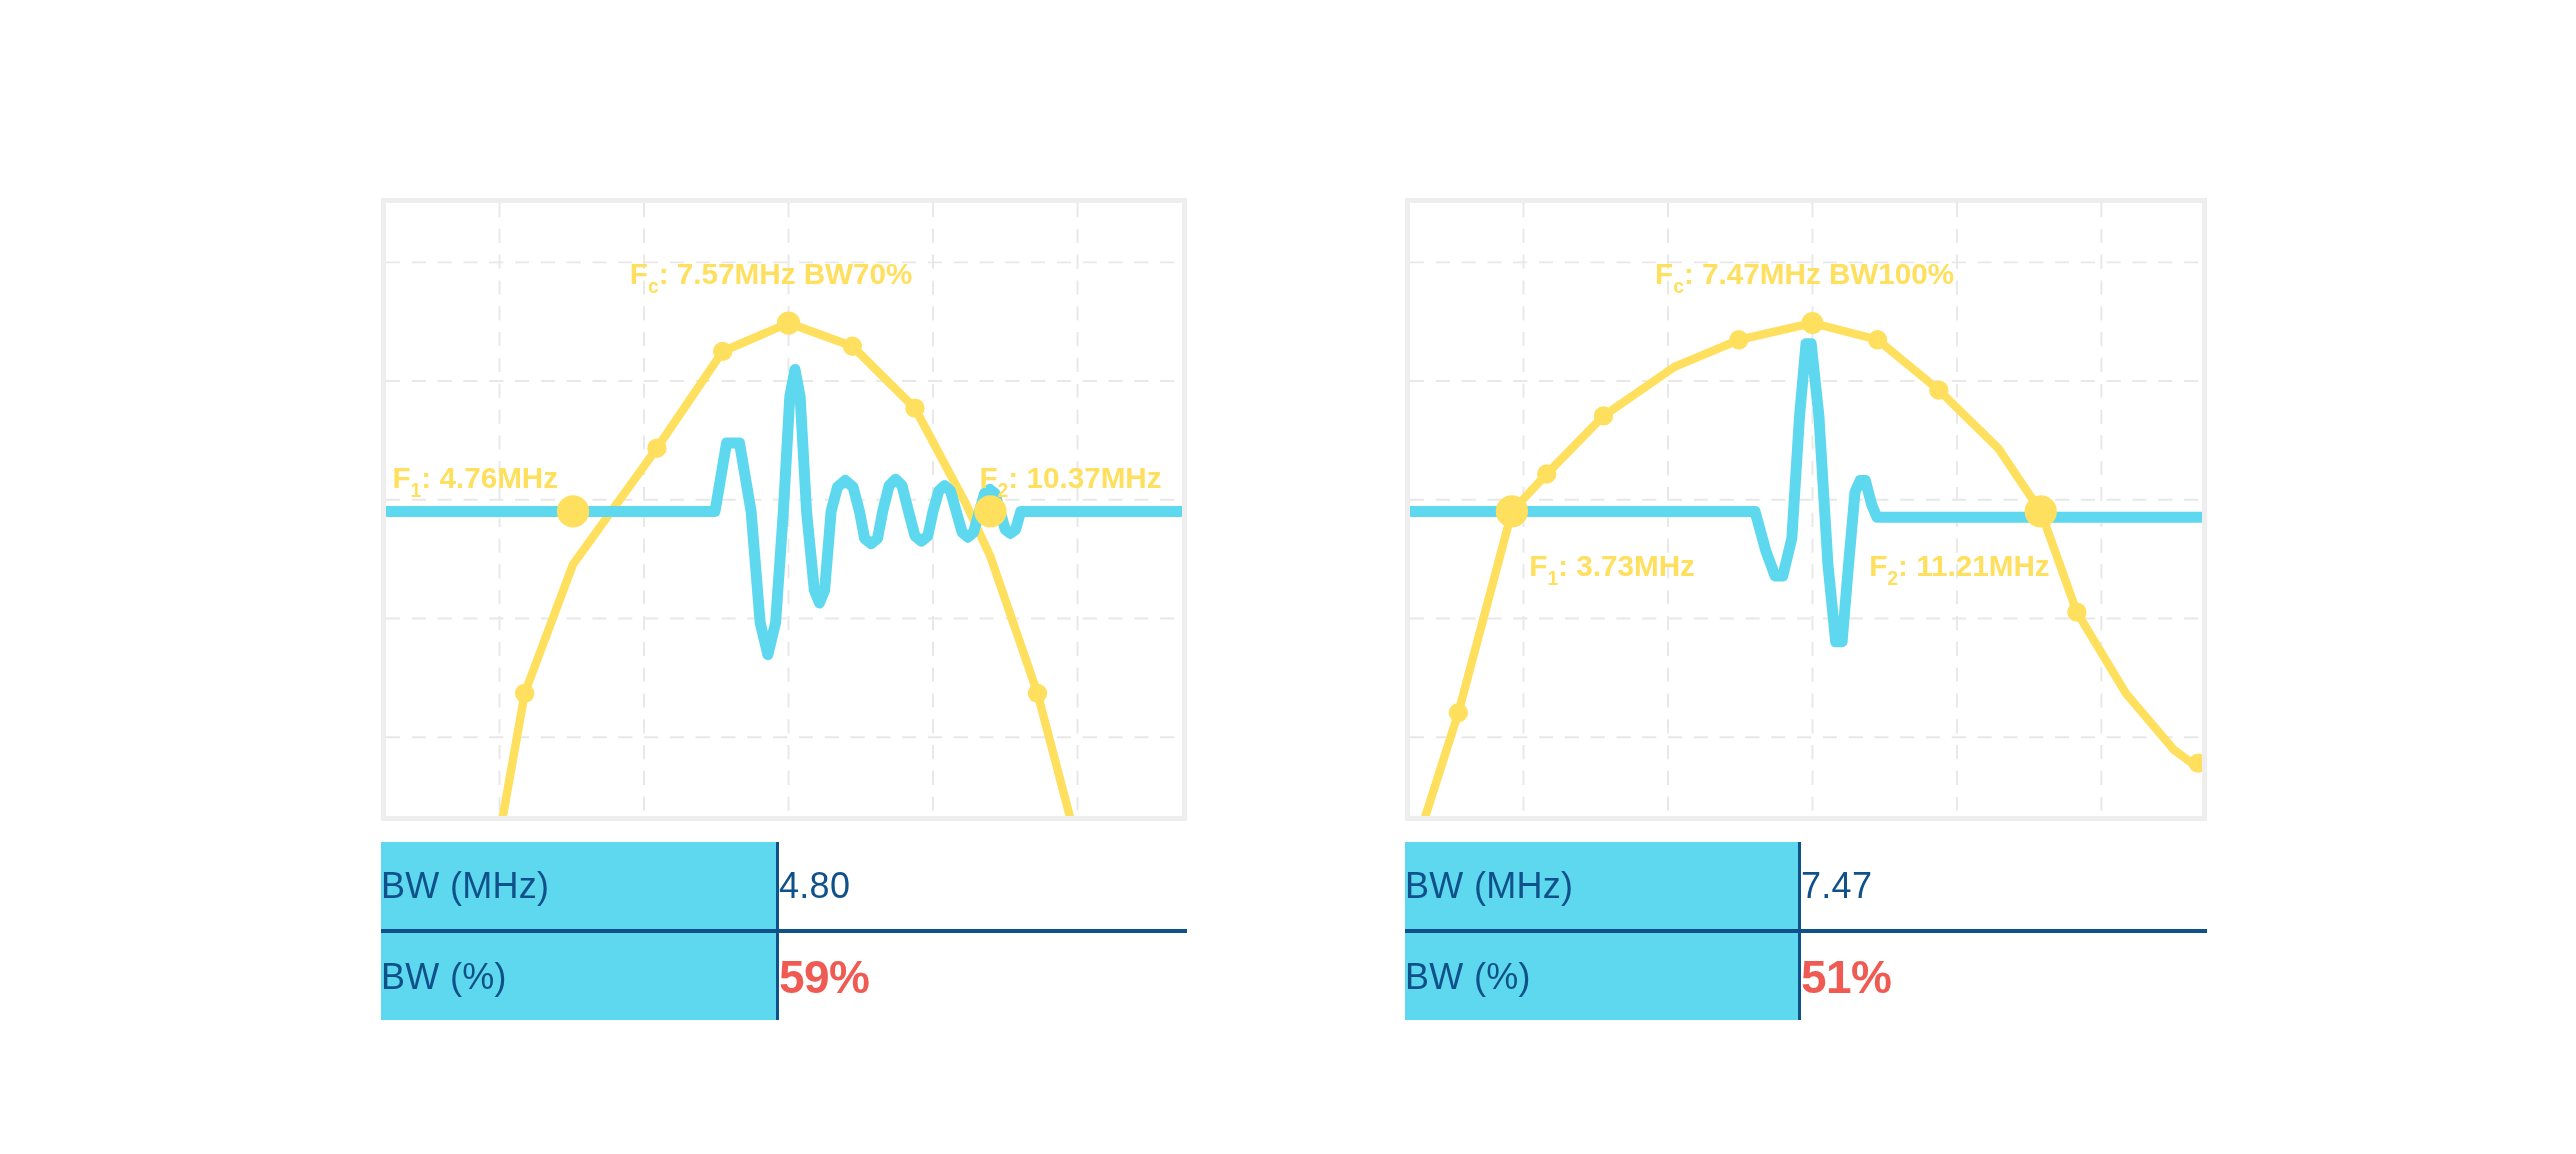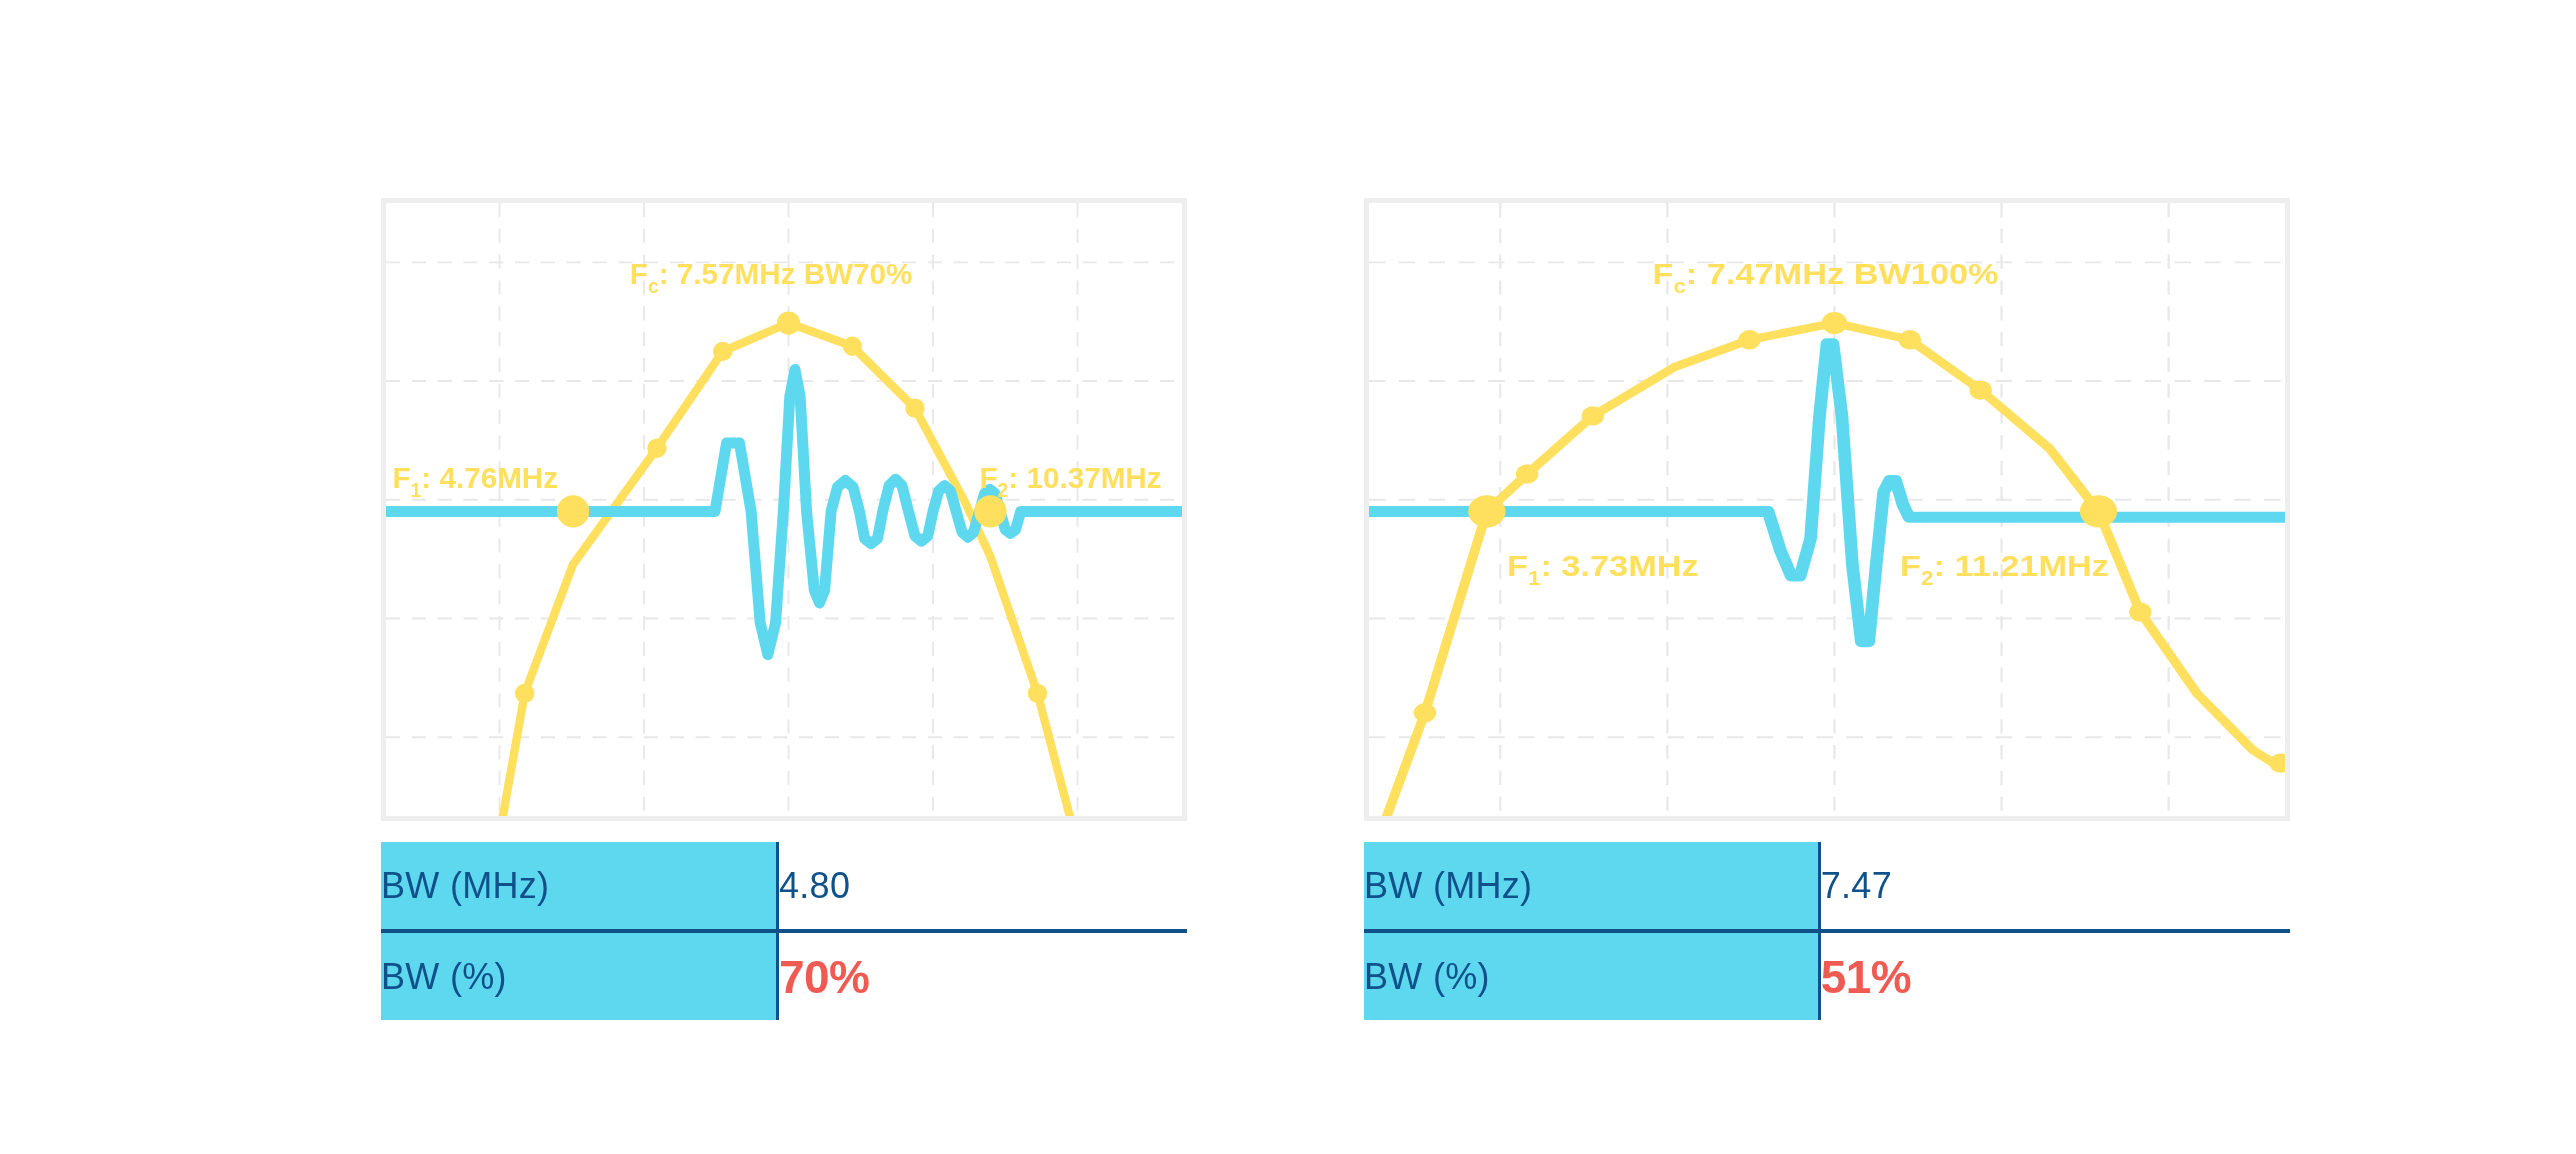--- a/index.html
+++ b/index.html
@@ -10,21 +10,21 @@
     overflow:hidden;
     position:relative;
   }
   .panels{
     position:absolute;left:0;top:0;width:2576px;height:1154px;
   }
   .figure{
     position:absolute;
   }
   #figure-left{ left:359px; top:198px; width:806px;margin-left:22px; }
-  #figure-right{ left:1364px; top:198px; width:926px;border-radius:24px; }
+  #figure-right{ left:1405px; top:198px; width:802px;border-radius:24px; }
 
   .plot-frame{
     position:relative;
     width:100%;
     height:623px;
     background:#ffffff;
     border:5.8px solid #eeeeee;
     box-sizing:border-box;
   }
   .plot-svg{ display:block; width:100%; height:100%; }
@@ -154,21 +154,21 @@
             <tr class="row-top">
           <td class="label-cell">
             <span>BW (MHz)</span>
           </td>
           <td class="value-cell">4.80</td>
         </tr>
         <tr>
           <td class="label-cell">
             <span>BW (%)</span>
           </td>
-          <td class="value-cell value-pct">70%</td>
+          <td class="value-cell value-pct">59%</td>
         </tr>
       </tbody>
         </table>
 
     </div>
   </div>
 
   <div class="figure" id="figure-right">
 
     <div class="plot-frame">

